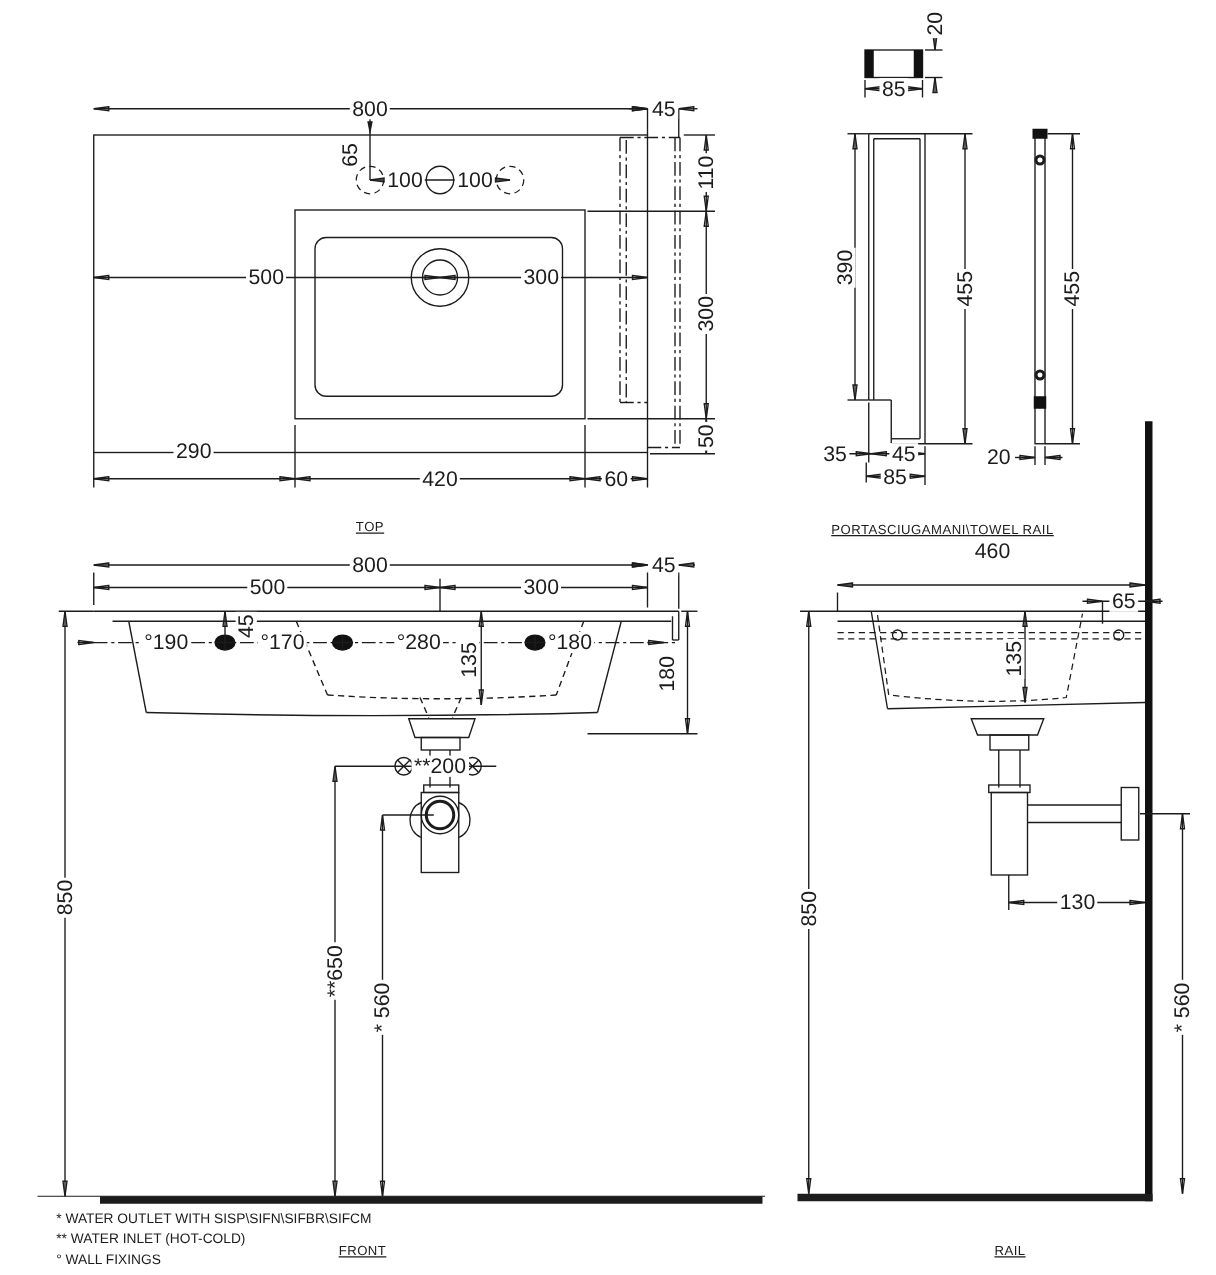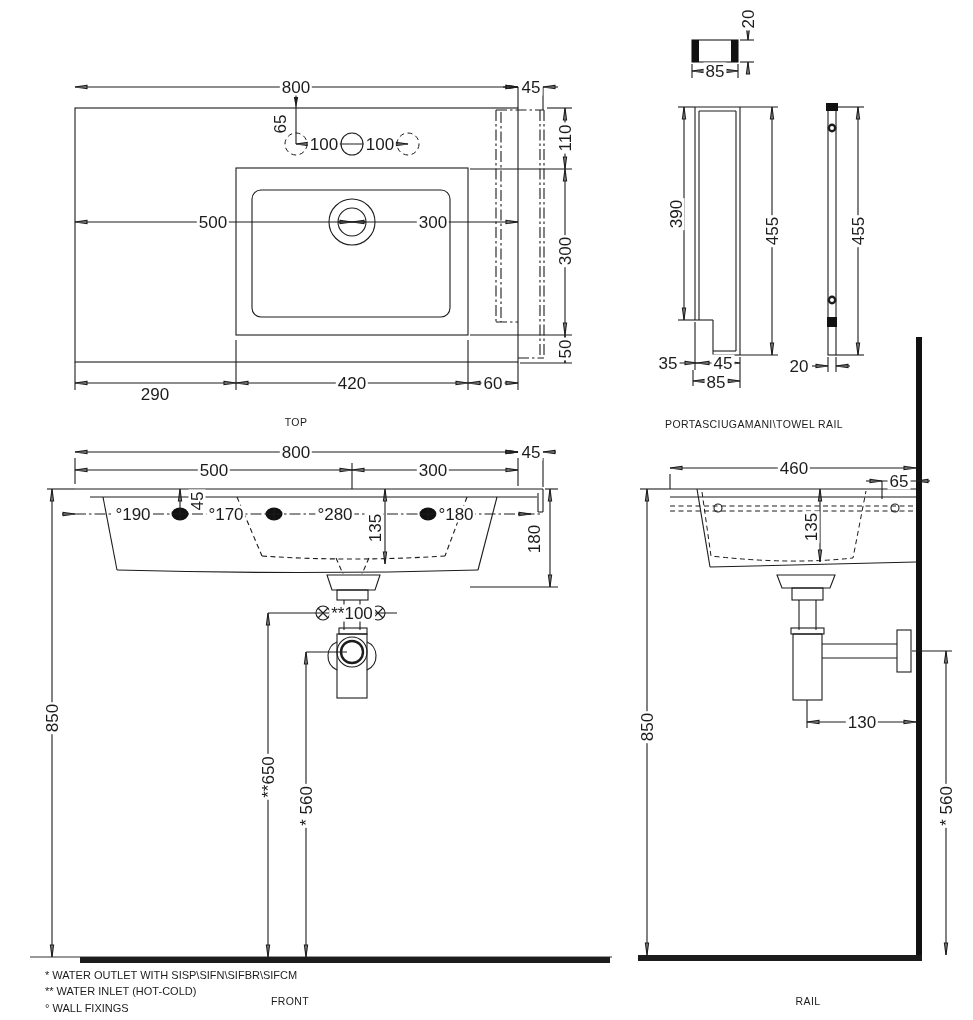--- a/index.html
+++ b/index.html
@@ -10,21 +10,21 @@
   svg .fill{fill:#111;stroke:none;}
   svg .wfill{fill:#fff;}
   svg .dash{stroke-dasharray:5 3.5;stroke-width:1;}
   svg .dd{stroke-dasharray:11 3 2.5 3;stroke-width:1;}
   svg .thick{stroke-width:6;}
   svg .thin{stroke-width:.9;}
   svg .bold{stroke-width:2.4;}
   .dim{position:absolute;font-size:17px;line-height:1;background:#fff;padding:0 2px;
        transform:translate(-50%,-50%);white-space:nowrap;}
   .rot{transform:translate(-50%,-50%) rotate(-90deg);}
-  .cap{position:absolute;font-size:10.5px;letter-spacing:.4px;transform:translate(-50%,-50%);white-space:nowrap;}
+  .cap{position:absolute;font-size:10.5px;letter-spacing:.4px;transform:translate(-50%,-50%);white-space:nowrap;text-decoration:underline;}
   .fnote{position:absolute;font-size:11px;transform:translateY(-50%);white-space:nowrap;}
 </style>
 </head>
 <body>
 
 <div id="sheet">
 
 <svg width="973" height="1020" viewBox="0 0 973 1020">
   <defs>
     <marker id="ae" markerUnits="userSpaceOnUse" markerWidth="14" markerHeight="8" refX="13" refY="4" orient="auto">
@@ -282,21 +282,21 @@
   <span class="dim" style="left:296px;top:87px">800</span>
   <span class="dim" style="left:531px;top:87px">45</span>
   <span class="dim rot" style="left:280px;top:124px">65</span>
   <span class="dim" style="left:324px;top:144px">100</span>
   <span class="dim" style="left:380px;top:144px">100</span>
   <span class="dim" style="left:213px;top:222px">500</span>
   <span class="dim" style="left:433px;top:222px">300</span>
   <span class="dim rot" style="left:565px;top:138px">110</span>
   <span class="dim rot" style="left:565px;top:251px">300</span>
   <span class="dim rot" style="left:565px;top:349px">50</span>
-  <span class="dim" style="left:155px;top:394px">290</span>
+  <span class="dim" style="left:155px;top:361px">290</span>
   <span class="dim" style="left:352px;top:383px">420</span>
   <span class="dim" style="left:493px;top:383px">60</span>
   <span class="cap" style="left:296px;top:422px">TOP</span>
 
   <span class="dim rot" style="left:748px;top:19px">20</span>
   <span class="dim" style="left:715px;top:71px">85</span>
   <span class="dim rot" style="left:676px;top:214px">390</span>
   <span class="dim rot" style="left:772px;top:231px">455</span>
   <span class="dim rot" style="left:858px;top:231px">455</span>
   <span class="dim" style="left:668px;top:363px">35</span>
@@ -309,27 +309,27 @@
   <span class="dim" style="left:531px;top:452px">45</span>
   <span class="dim" style="left:214px;top:470px">500</span>
   <span class="dim" style="left:433px;top:470px">300</span>
   <span class="dim rot" style="left:197px;top:501px">45</span>
   <span class="dim" style="left:133px;top:514px">°190</span>
   <span class="dim" style="left:226px;top:514px">°170</span>
   <span class="dim" style="left:335px;top:514px">°280</span>
   <span class="dim" style="left:456px;top:514px">°180</span>
   <span class="dim rot" style="left:375px;top:528px">135</span>
   <span class="dim rot" style="left:534px;top:539px">180</span>
-  <span class="dim" style="left:352px;top:613px">**100</span>
+  <span class="dim" style="left:352px;top:613px">**200</span>
   <span class="dim rot" style="left:52px;top:718px">850</span>
   <span class="dim rot" style="left:268px;top:777px">**650</span>
   <span class="dim rot" style="left:306px;top:806px">* 560</span>
   <span class="cap" style="left:290px;top:1001px">FRONT</span>
 
-  <span class="dim" style="left:794px;top:468px">460</span>
+  <span class="dim" style="left:794px;top:441px">460</span>
   <span class="dim" style="left:899px;top:481px">65</span>
   <span class="dim rot" style="left:811px;top:527px">135</span>
   <span class="dim rot" style="left:647px;top:727px">850</span>
   <span class="dim" style="left:862px;top:722px">130</span>
   <span class="dim rot" style="left:946px;top:806px">* 560</span>
   <span class="cap" style="left:808px;top:1001px">RAIL</span>
 
   <span class="fnote" style="left:45px;top:975px">*  WATER OUTLET WITH SISP\SIFN\SIFBR\SIFCM</span>
   <span class="fnote" style="left:45px;top:991px">** WATER INLET  (HOT-COLD)</span>
   <span class="fnote" style="left:45px;top:1008px">° WALL FIXINGS</span>

